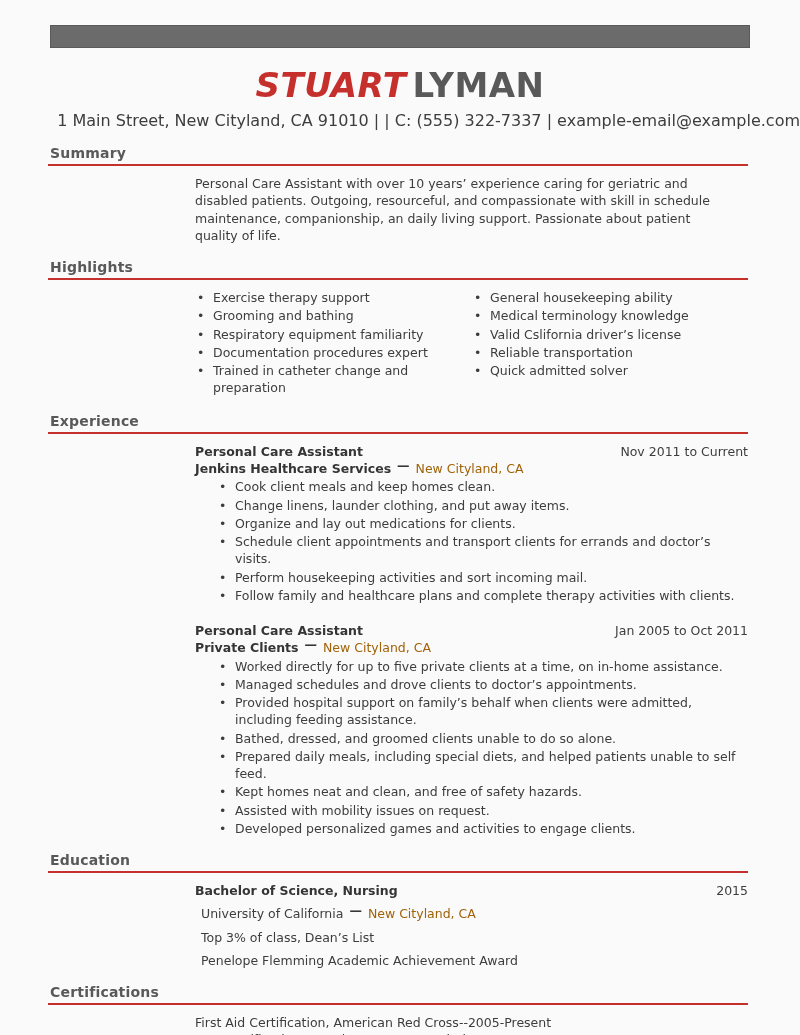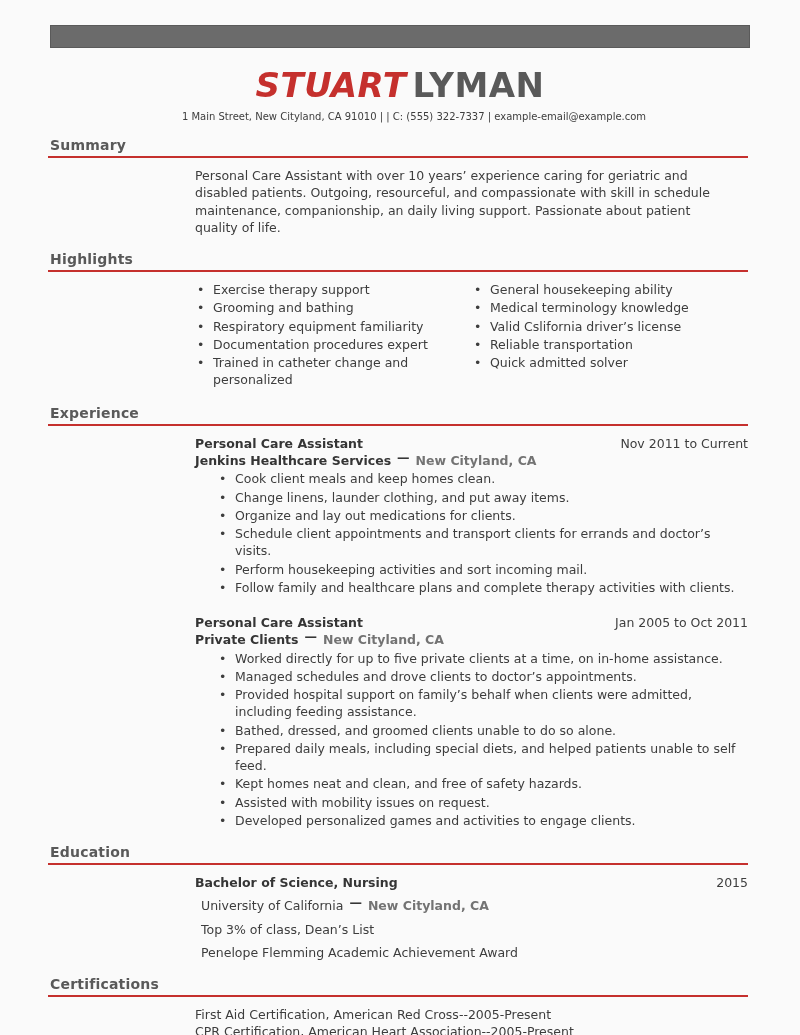--- a/index.html
+++ b/index.html
@@ -23,22 +23,22 @@
     text-align: center;
     font-size: 34px;
     line-height: 1.0;
     font-weight: bold;
     letter-spacing: 0.5px;
   }
   .name-first { color: var(--accent, #c5302d); font-style: italic; }
   .name-last  { color: var(--heading, #595959); margin-left: 6px; }
   .contact {
     margin-top: 9px;
-    text-align: center;
-    font-size: 10px;
+    text-align: right;
+    font-size: 16px;
     color: #3d3d3d;
     margin-left: 28px;
   }
   .sections { margin: 0 52px 0 48px; }
   section h2 {
     margin: 15px 0 0 0;
     padding: 0 0 3px 2px;
     font-size: 14px;
     line-height: 1.15;
     font-weight: 600;
@@ -61,21 +61,21 @@
     content: "\2022";
     position: absolute;
     left: 2px; top: 0;
   }
   .job { margin-top: 9px; }
   .job + .job { margin-top: 18px; }
   .row-split { display: flex; justify-content: space-between; align-items: baseline; }
   .bold { font-weight: bold; color: #353535; }
   .dates { font-size: 12.5px; color: #3d3d3d; white-space: nowrap; text-align: right; }
   .sep { position: relative; top: -3px; font-weight: bold; color: #353535; padding: 0 2px; }
-  .loc { font-weight: bold; color: #737373; }
+  .loc { font-weight: normal; color: #a16207; }
   .job .bullets { margin-left: 22px; margin-top: 1px; }
   .edu-block { margin-top: 9px; }
   .edu-line { margin: 6px; }
   .cert-block { margin-top: 9px; }
   .cert-line { margin: 0; }
 </style>
 </head>
 <body>
 
 <div class="top-bar"></div>
@@ -95,21 +95,21 @@
 
   <section>
     <h2>Highlights</h2>
     <div class="content">
       <div class="cols">
         <ul class="bullets col-left">
             <li>Exercise therapy support</li>
             <li>Grooming and bathing</li>
             <li>Respiratory equipment familiarity</li>
             <li>Documentation procedures expert</li>
-            <li>Trained in catheter change and personalized</li>
+            <li>Trained in catheter change and preparation</li>
           </ul>
         <ul class="bullets col-right">
             <li>General housekeeping ability</li>
             <li>Medical terminology knowledge</li>
             <li>Valid Cslifornia driver’s license</li>
             <li>Reliable transportation</li>
             <li>Quick admitted solver</li>
           </ul>
       </div>
     </div>

